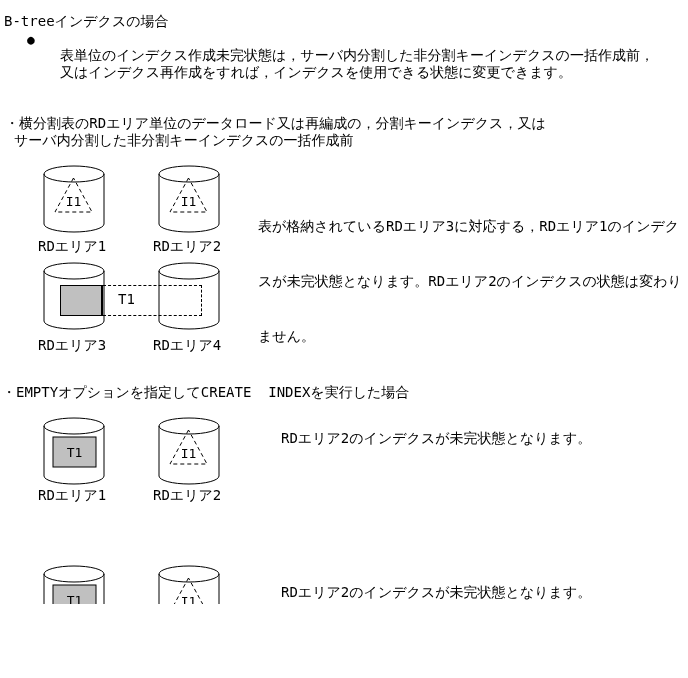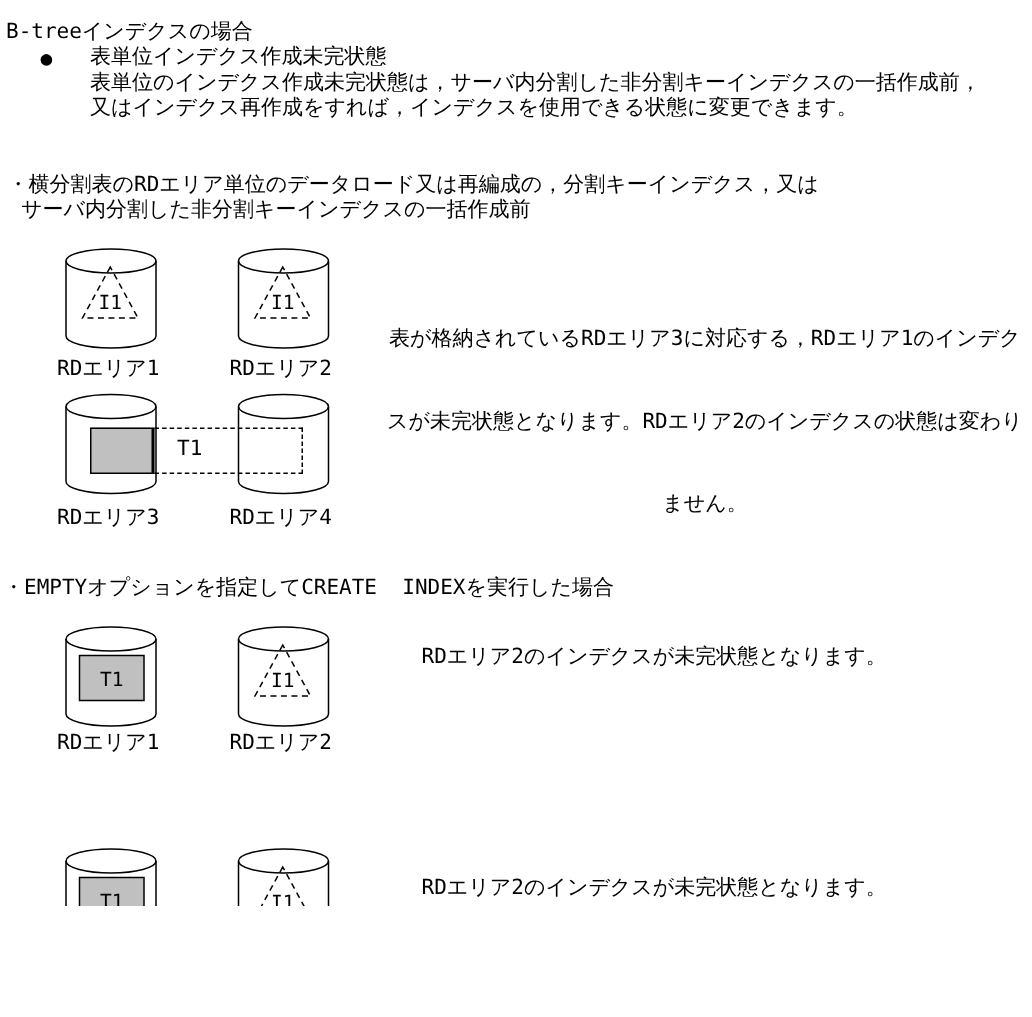--- a/index.html
+++ b/index.html
@@ -1,19 +1,19 @@
 <!DOCTYPE html>
 <html style="--table-fill: #c0c0c0;"><head>
 <meta charset="utf-8">
 <style>
   html,body { margin:0; padding:0; background:#fff; }
   .page {
     position:relative; width:688px; height:604px; background:#ffffff;
     font-family:"DejaVu Sans Mono","DejaVu Sans",monospace;
-    color:#000; overflow:hidden;text-align:center;
+    color:#000; overflow:hidden;
   }
   .t { position:absolute; font-size:14px; line-height:17px; white-space:pre; }
   .desc-line { font-size:14px; line-height:19px; white-space:pre;margin-top:36px; }
   .desc-block { position:absolute; }
   .bullet { font-size:13px; }
   svg.shape { position:absolute; overflow:visible; }
   svg text { font-family:"DejaVu Sans Mono","DejaVu Sans",monospace; font-size:13px; fill:#000; }
   .t1gray {
     position:absolute; background:var(--table-fill,#c0c0c0);
     border:1px solid #000; border-right-width:2px;
@@ -22,21 +22,20 @@
     position:absolute; border:1px dashed #000; border-left:none;
   }
 </style>
 </head>
 <body>
 
 <div class="page">
 
   <span class="t" style="left:4px;top:13px">B-treeインデクスの場合</span>
   <span class="t bullet" style="left:27px;top:31px">●</span>
-  <span class="t" style="left:60px;top:30px">表単位インデクス作成未完状態</span>
   <span class="t" style="left:60px;top:47px">表単位のインデクス作成未完状態は，サーバ内分割した非分割キーインデクスの一括作成前，</span>
   <span class="t" style="left:60px;top:64px">又はインデクス再作成をすれば，インデクスを使用できる状態に変更できます。</span>
 
   <span class="t" style="left:5px;top:115px">・横分割表のRDエリア単位のデータロード又は再編成の，分割キーインデクス，又は</span>
   <span class="t" style="left:14px;top:132px">サーバ内分割した非分割キーインデクスの一括作成前</span>
 
   <svg class="shape" style="left:43px;top:165px" width="62" height="68" viewBox="0 0 62 68">
     <path d="M1 9 L1 59 A30 8 0 0 0 61 59 L61 9" fill="none" stroke="#000"></path>
     <ellipse cx="31" cy="9" rx="30" ry="8" fill="none" stroke="#000"></ellipse>
     <path d="M30.5 13 L12 47 L49 47 Z" fill="none" stroke="#000" stroke-dasharray="4 3"></path>

